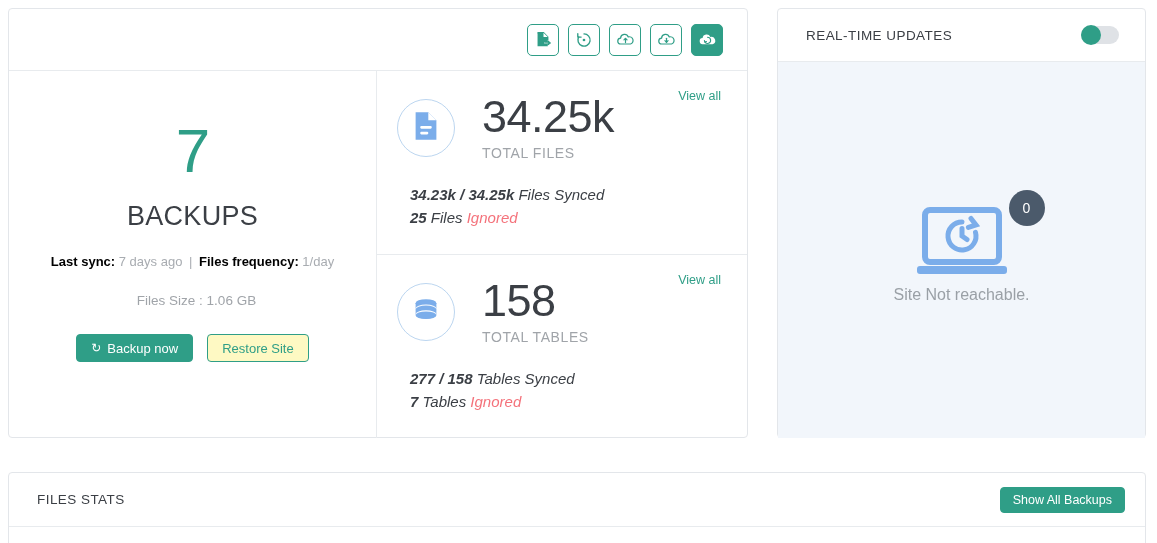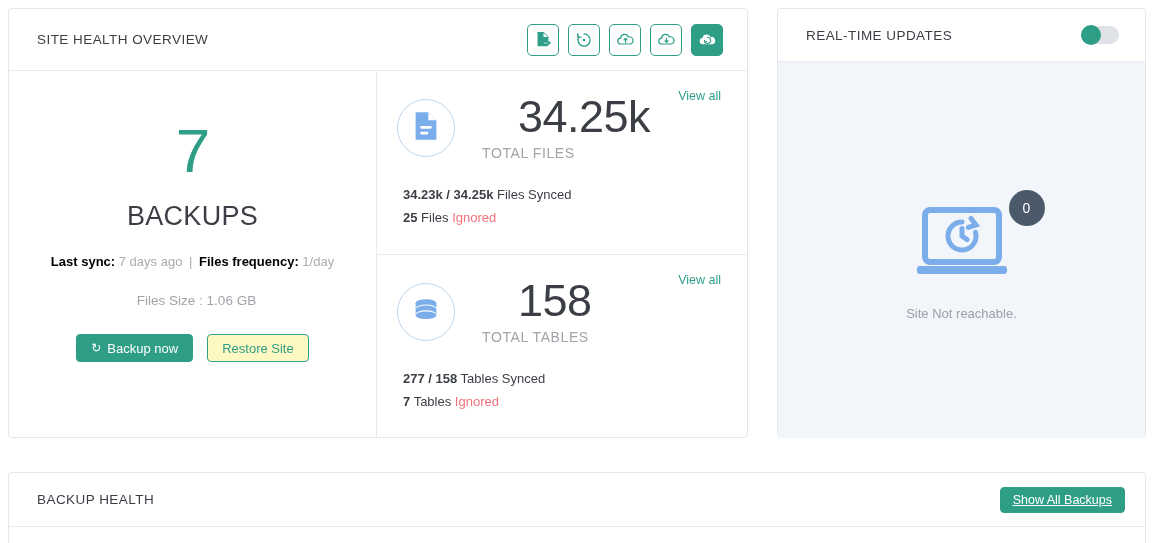--- a/index.html
+++ b/index.html
@@ -141,29 +141,28 @@
     flex: 0 0 auto;
     margin-top: 6px;
   }
   .stat-text { margin-left: 27px; }
   .stat-number {
     font-size: 45px;
     line-height: 48px;
     color: #3b3f45;
     font-weight: 400;
     letter-spacing: -0.5px;
-    margin-left: 36px;
   }
   .stat-caption {
     margin-top: 4px;
     font-size: 14px;
     letter-spacing: 0.6px;
     color: #a0a4a9;
   }
-  .stat-details { margin-top: 26px; margin-left: 6px; font-size: 13px; color: #3b3f45; }
+  .stat-details { margin-top: 26px; margin-left: 13px; font-size: 15px; color: #3b3f45; font-style: italic; }
   .stat-details .row { margin-bottom: 7px; line-height: 16px; }
   .stat-details b { font-weight: 700; }
   .ignored { color: #f4727b; }
 
   
   .toggle {
     position: absolute;
     right: 26px; top: 50%;
     transform: translateY(-50%);
     width: 38px; height: 18px;
@@ -193,53 +192,50 @@
     position: absolute;
     right: -30px; top: -14px;
     width: 36px; height: 36px;
     border-radius: 50%;
     background: #4b5a6b;
     color: #ffffff;
     font-size: 14px;
     display: flex; align-items: center; justify-content: center;
   }
   .rt-msg {
-    margin-top: 20px;
-    font-size: 13px;
+    font-size: 16px;
     color: #9aa0a6;
   }
 
   
   .show-all-btn {
     position: absolute;
     right: 20px;
     top: 50%;
     transform: translateY(-50%);
     background: #2f9e87;
     color: #ffffff;
     border: 1px solid #2f9e87;
     border-radius: 4px;
     font-size: 12.5px;
     height: 20px;
     padding: 12px 12px;
     display: inline-flex;
     align-items: center;
     cursor: pointer;
-    text-decoration: underline;
   }
 </style>
 </head>
 <body>
 
 <div class="page">
 
   <section class="card" id="site-health-card">
 
     <div class="card-header">
-      <span class="card-title">SITE HEALTH OVERVIEW</span>
 
       <div class="toolbar">
 
         <button class="icon-btn">
           <span>
             <svg width="17" height="17" viewBox="0 0 20 20" fill="none">
               <path d="M3 2h7l5 5v4" stroke="#2f9e87" stroke-width="1.6" fill="#2f9e87"></path>
               <path d="M3 2h7l5 5v11H3V2z" fill="#2f9e87"></path>
               <path d="M10 2v5h5" fill="#ffffff"></path>
               <path d="M11 14h5.5" stroke="#2f9e87" stroke-width="1.6"></path>
@@ -414,20 +410,20 @@
           </svg>
         </span>
         <div class="badge">0</div>
       </div>
       <div class="rt-msg">Site Not reachable.</div>
     </div>
   </section>
 
   <section class="card" id="backup-stats-card">
     <div class="card-header">
-      <span class="card-title">BACKUP HEALTH</span>
+      <span class="card-title">FILES STATS</span>
       <button class="show-all-btn">
         <span>Show All Backups</span>
       </button>
     </div>
   </section>
 
 </div>
 
 </body></html>

